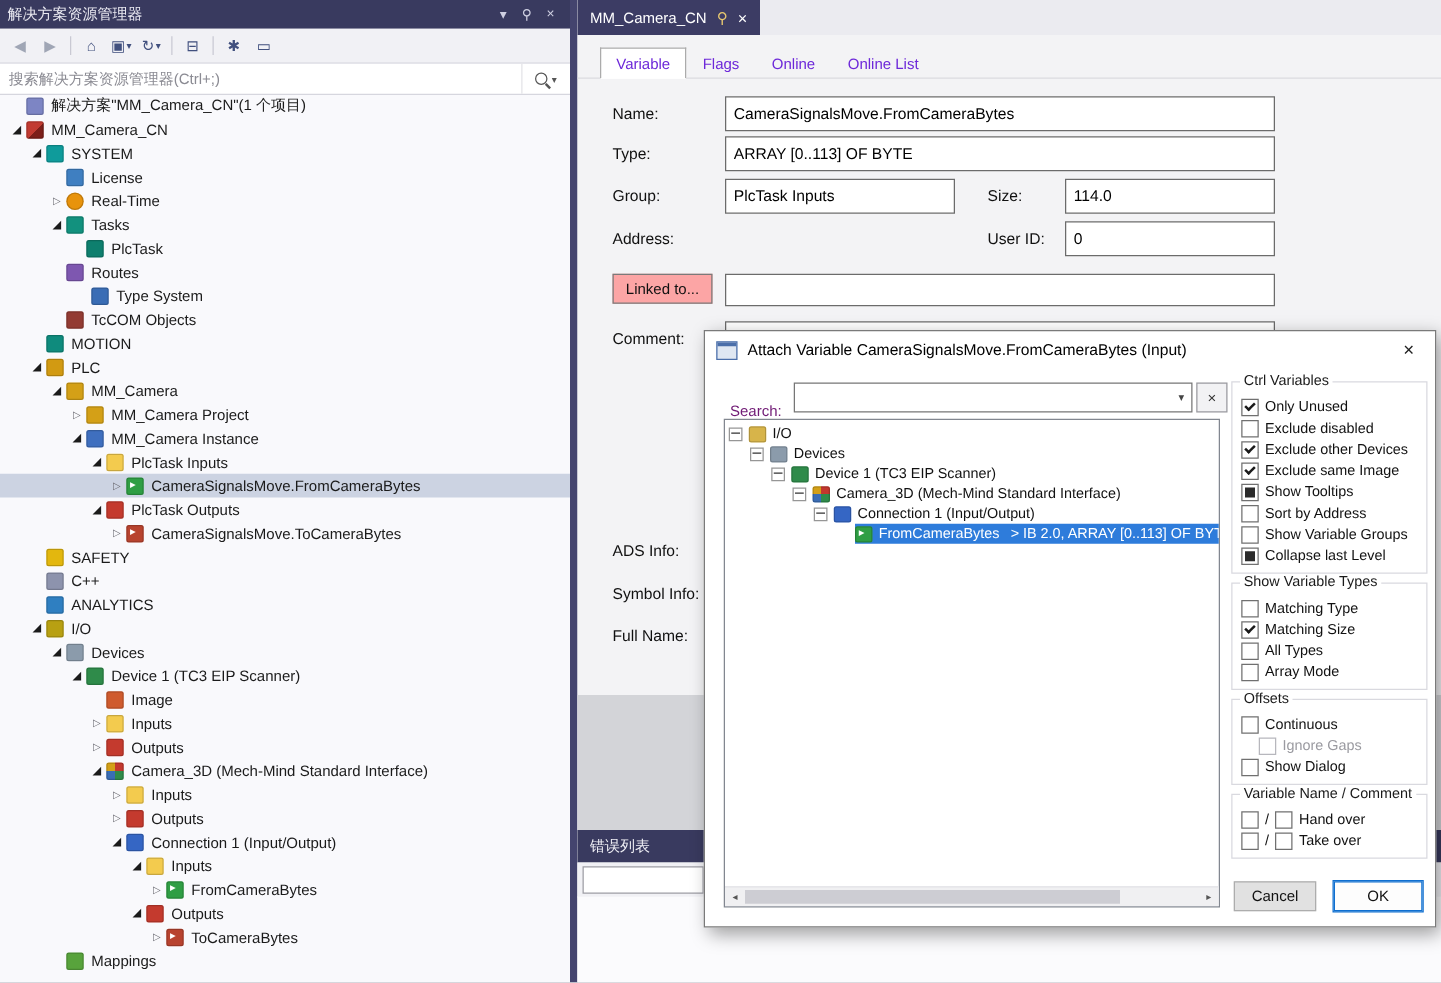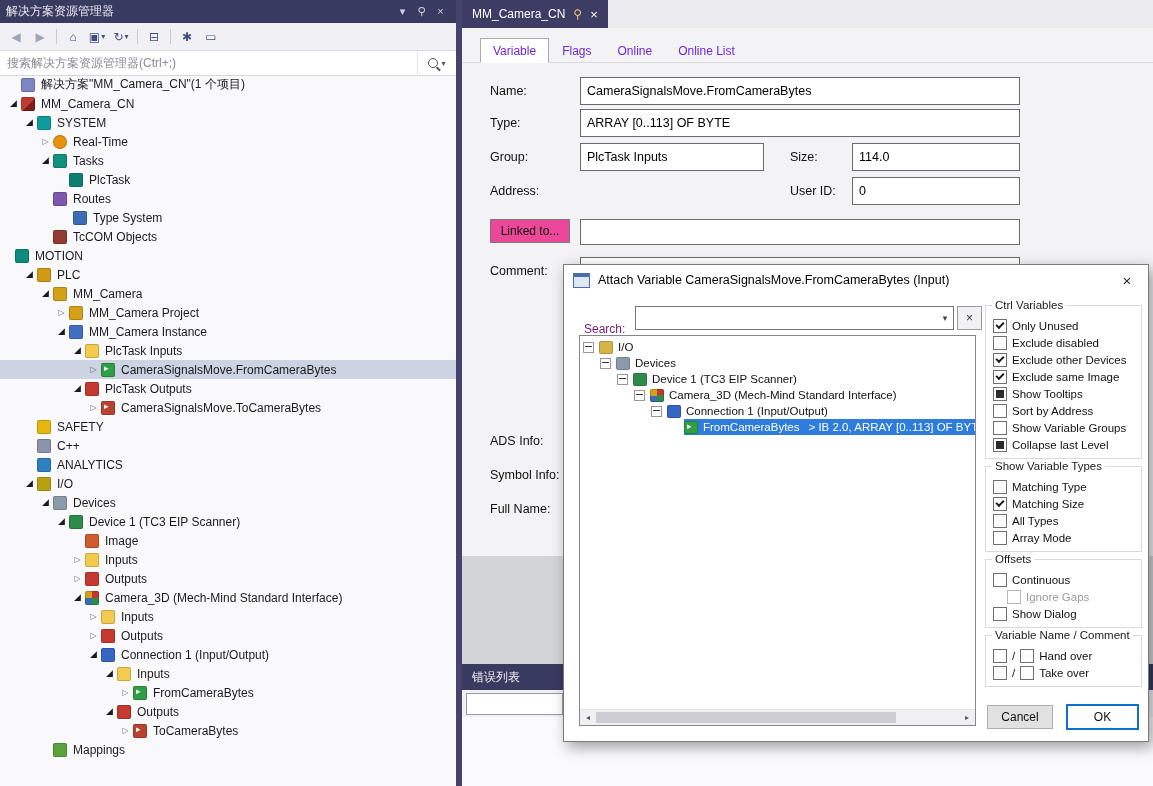--- a/index.html
+++ b/index.html
@@ -73,21 +73,21 @@
   .tabstrip{height:28px;background:#ebebf0;display:flex;align-items:stretch}
   .doc-tab{background:#3c3c64;color:#fff;display:flex;align-items:center;padding:0 10px;gap:8px;font-size:12px}
   .doc-tab .pin{color:#e7c76f;font-size:12px}
   .doc-tab .x{color:#fff;font-size:13px}
   .subtabs{position:absolute;left:18px;top:38px;height:25px;display:flex}
   .subtab{padding:0 12px;display:flex;align-items:center;font-size:12px;color:#6d28d9;border:1px solid transparent}
   .subtab.active{background:#fff;border:1px solid #ababab;border-bottom:1px solid #fff}
   .tabline{position:absolute;left:0;right:0;top:62px;border-top:1px solid #dcdce0}
   .flabel{position:absolute;font-size:12.5px;color:#101010;white-space:nowrap}
   .fbox{position:absolute;border:1px solid #6b6b6b;background:#fff;font-size:12.5px;color:#000;padding:0 6px;outline:0}
-  .fbtn{position:absolute;border:1px solid #7a7a7a;background:#ec4899;font-size:12px;color:#111;font-family:inherit}
+  .fbtn{position:absolute;border:1px solid #7a7a7a;background:#fca5a5;font-size:12px;color:#111;font-family:inherit}
   #lbl-name{left:28px;top:84px}    #in-name{left:118px;top:77px;width:426px;height:26px}
   #lbl-type{left:28px;top:116px}   #in-type{left:118px;top:109px;width:426px;height:26px}
   #lbl-group{left:28px;top:150px}  #in-group{left:118px;top:143px;width:170px;height:26px}
   #lbl-size{left:328px;top:150px}  #in-size{left:390px;top:143px;width:154px;height:26px}
   #lbl-address{left:28px;top:184px}#in-address{left:118px;top:177px;width:170px;height:26px}
   #lbl-userid{left:328px;top:184px}#in-userid{left:390px;top:177px;width:154px;height:26px}
   #btn-linked{left:28px;top:219px;width:80px;height:24px}
   #in-linked{left:118px;top:219px;width:426px;height:24px}
   #lbl-comment{left:28px;top:264px}
   #ta-comment{left:118px;top:257px;width:426px;height:92px;resize:none;font-family:inherit}
@@ -204,20 +204,25 @@
           <span class="t-arrow exp">◢</span>
           <span class="ic ic-tc-project"></span>
           <span class="t-label">MM_Camera_CN</span>
         </div>
         <div class="t-row" style="padding-left: 22px;">
           <span class="t-arrow exp">◢</span>
           <span class="ic ic-system"></span>
           <span class="t-label">SYSTEM</span>
         </div>
         <div class="t-row" style="padding-left: 38px;">
+          <span class="t-arrow"></span>
+          <span class="ic ic-license"></span>
+          <span class="t-label">License</span>
+        </div>
+        <div class="t-row" style="padding-left: 38px;">
           <span class="t-arrow">▷</span>
           <span class="ic ic-realtime"></span>
           <span class="t-label">Real-Time</span>
         </div>
         <div class="t-row" style="padding-left: 38px;">
           <span class="t-arrow exp">◢</span>
           <span class="ic ic-tasks"></span>
           <span class="t-label">Tasks</span>
         </div>
         <div class="t-row" style="padding-left: 54px;">
@@ -233,21 +238,21 @@
         <div class="t-row" style="padding-left: 58px;">
           <span class="t-arrow"></span>
           <span class="ic ic-typesystem"></span>
           <span class="t-label">Type System</span>
         </div>
         <div class="t-row" style="padding-left: 38px;">
           <span class="t-arrow"></span>
           <span class="ic ic-tccom"></span>
           <span class="t-label">TcCOM Objects</span>
         </div>
-        <div class="t-row" style="">
+        <div class="t-row" style="padding-left: 22px;">
           <span class="t-arrow"></span>
           <span class="ic ic-motion"></span>
           <span class="t-label">MOTION</span>
         </div>
         <div class="t-row" style="padding-left: 22px;">
           <span class="t-arrow exp">◢</span>
           <span class="ic ic-plc"></span>
           <span class="t-label">PLC</span>
         </div>
         <div class="t-row" style="padding-left: 38px;">

